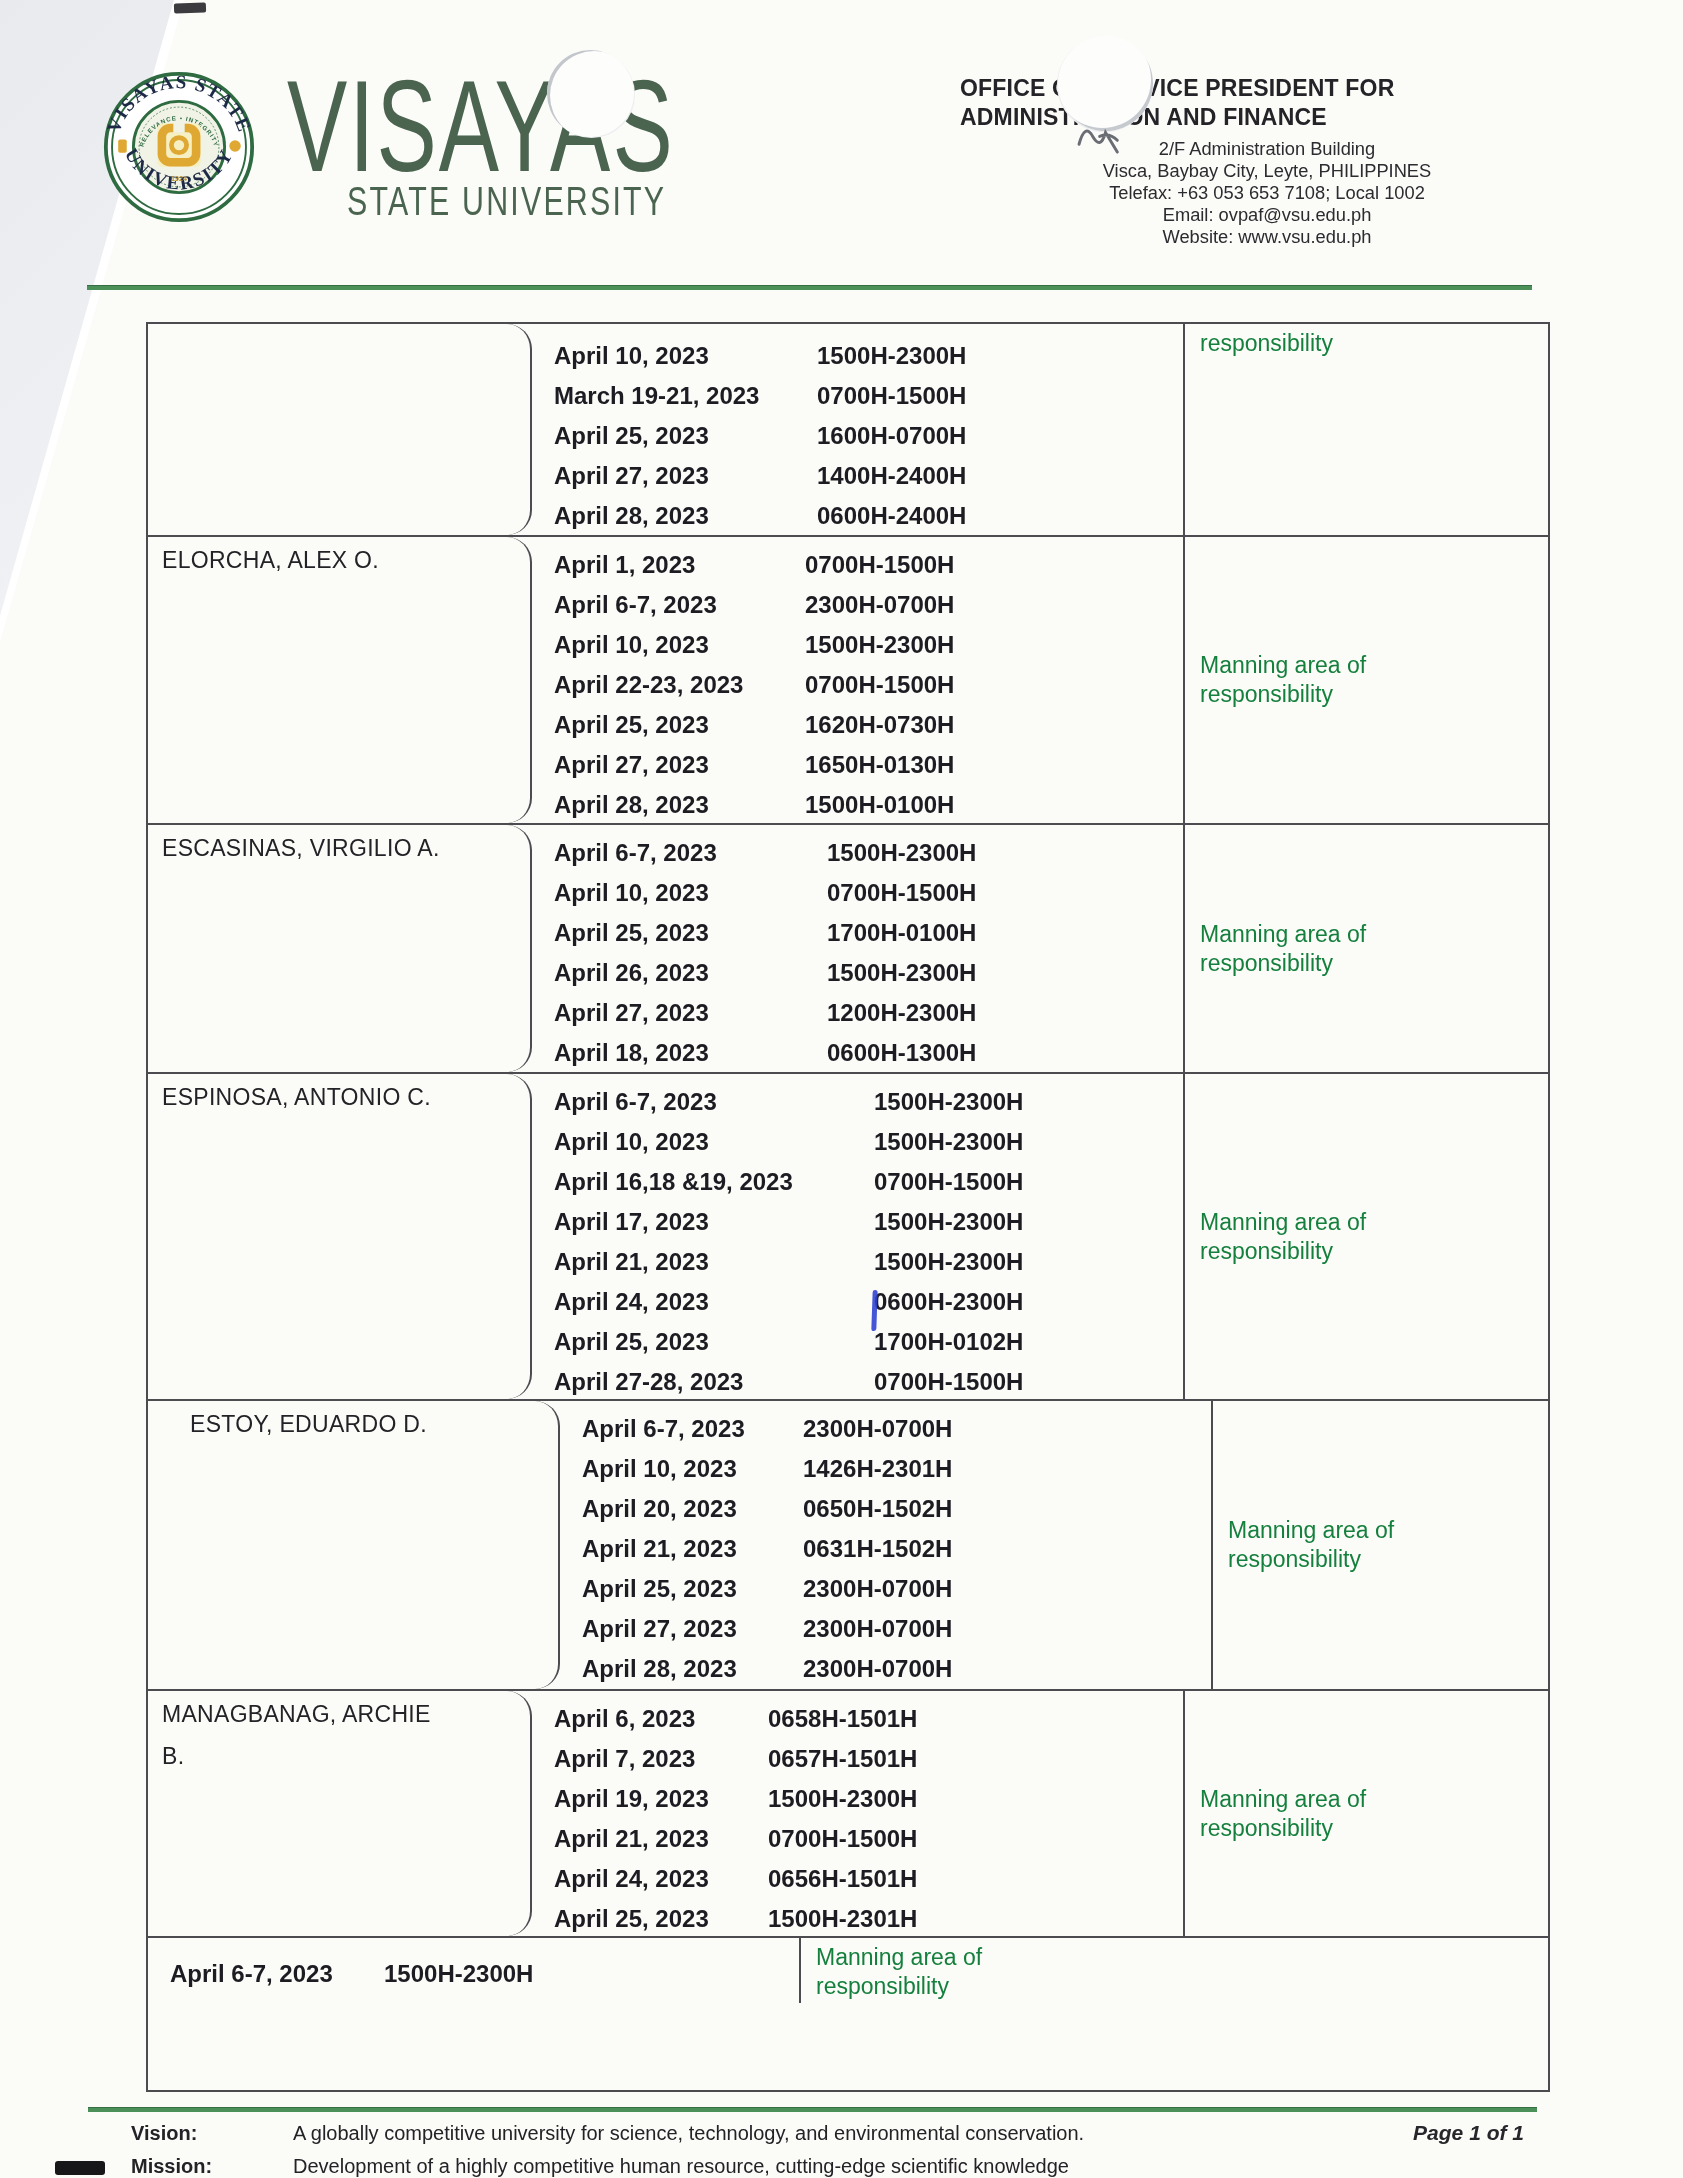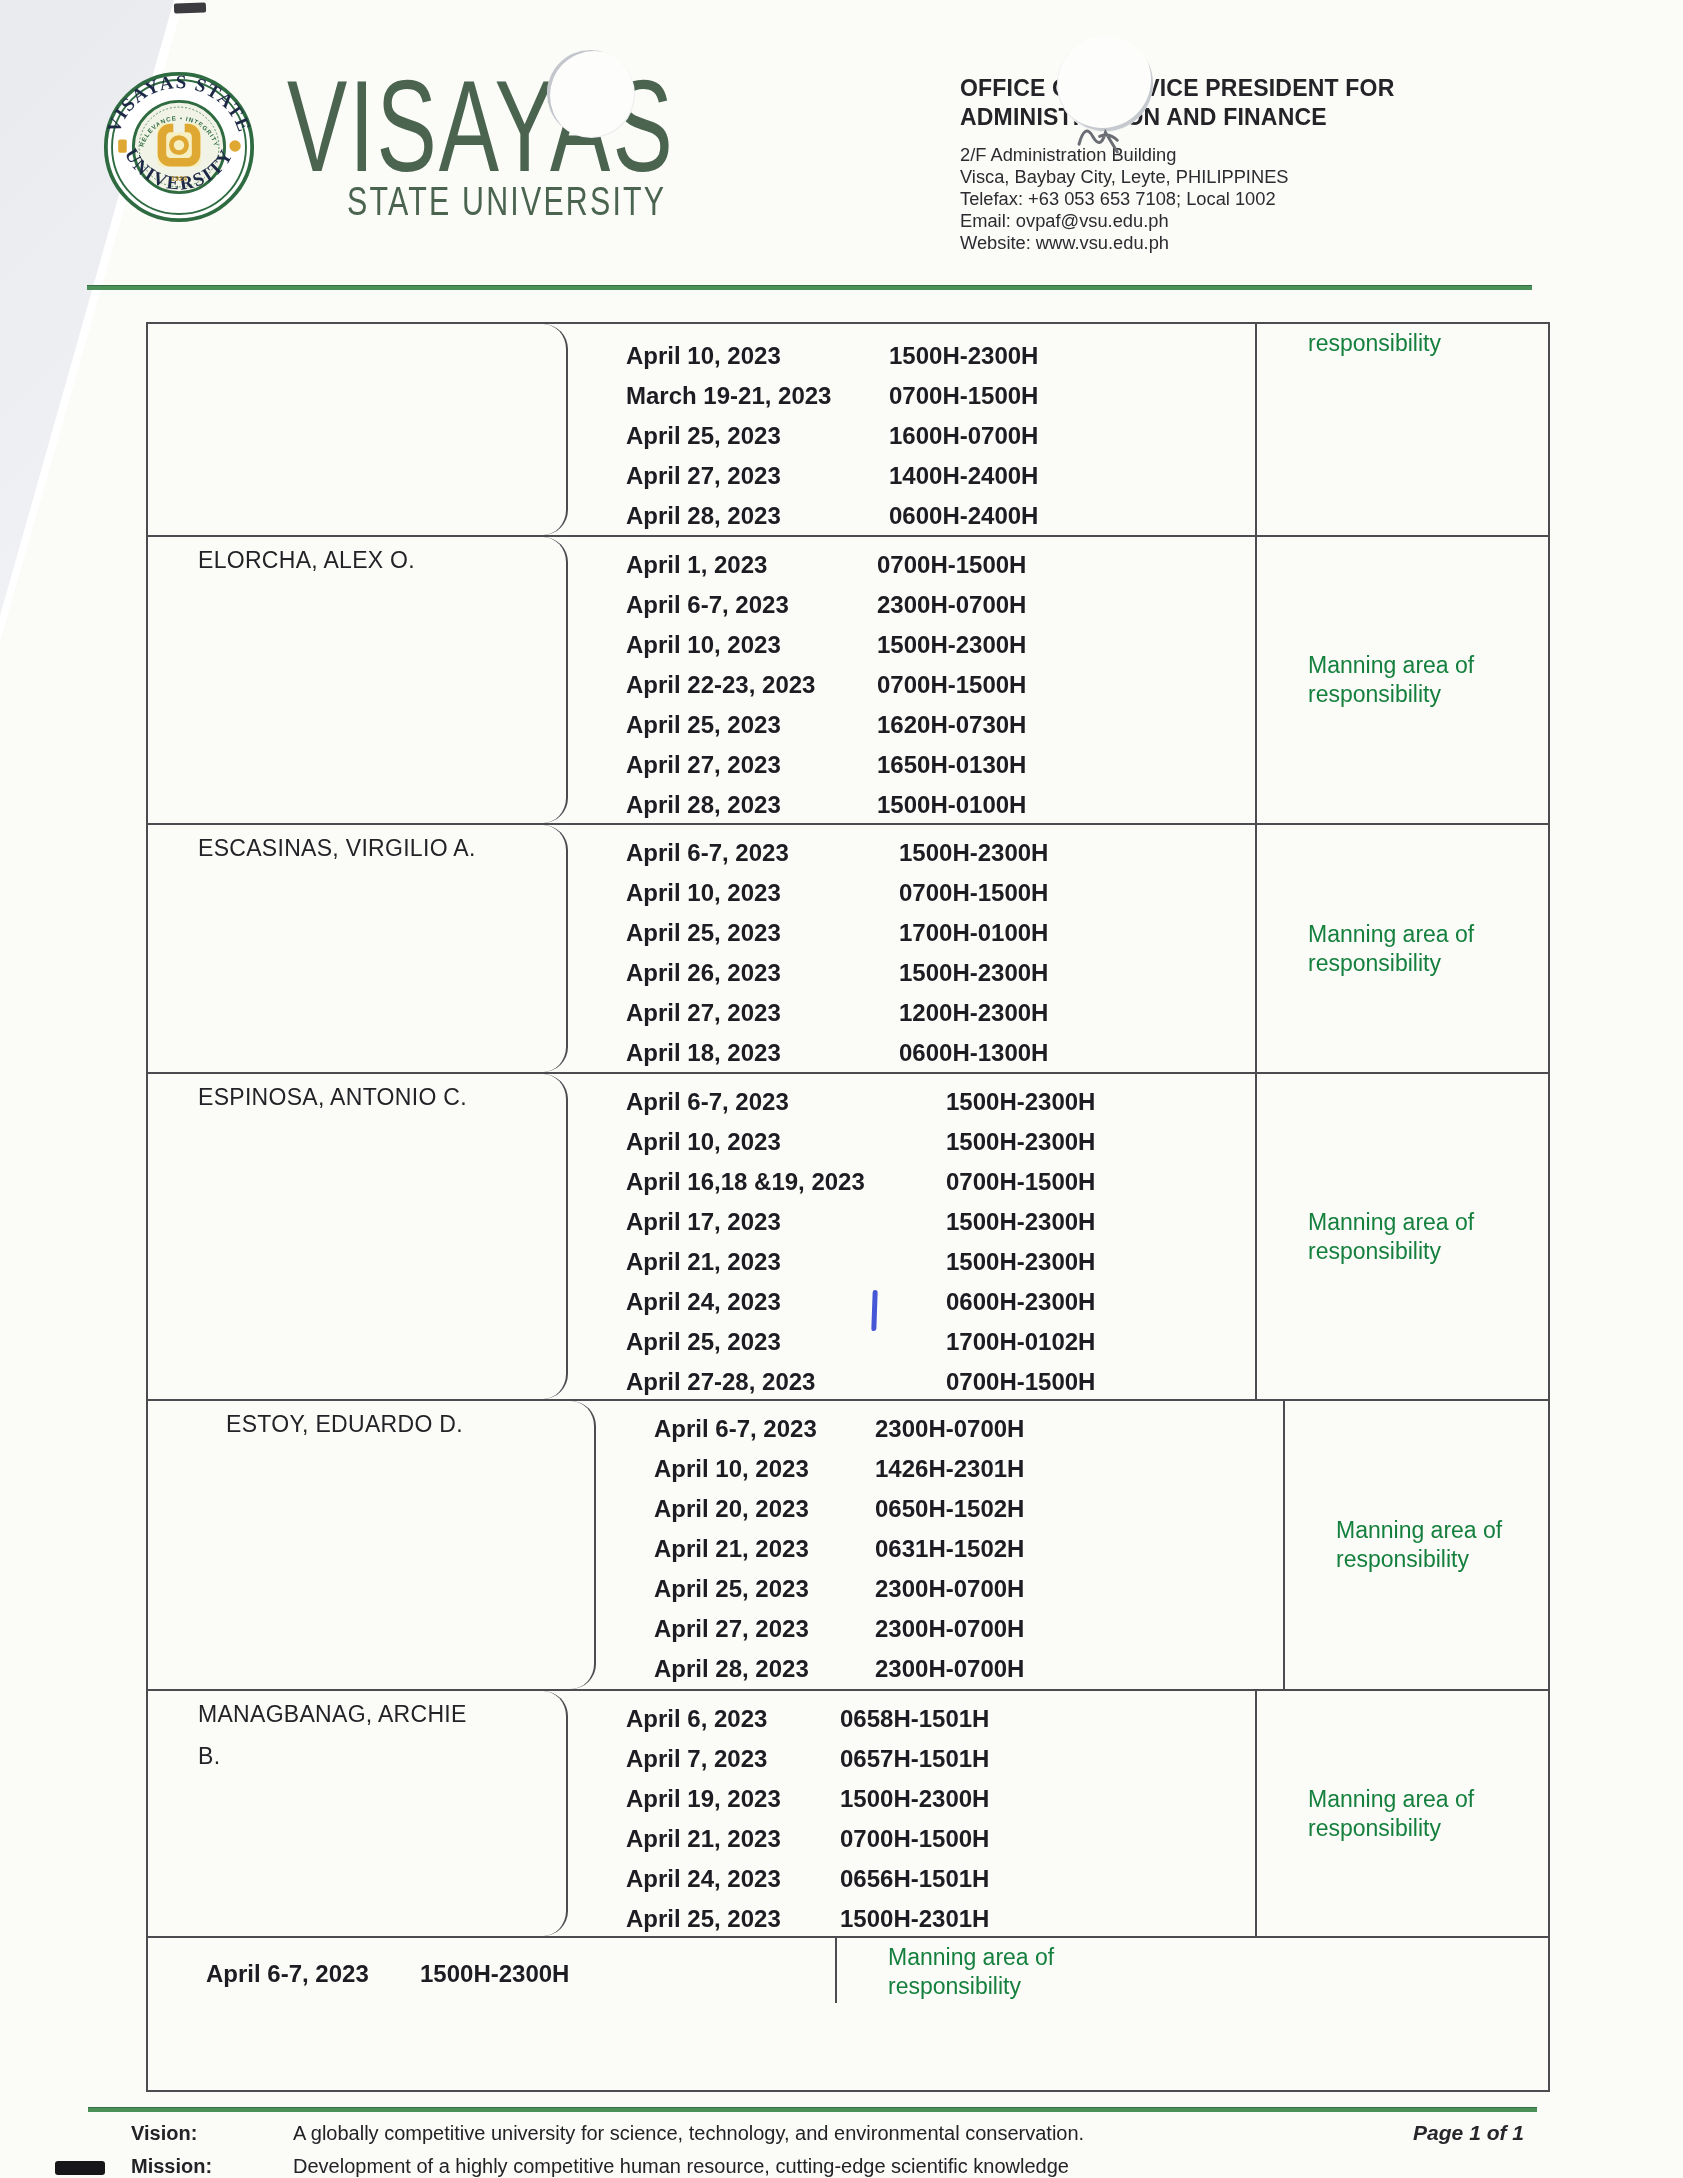--- a/index.html
+++ b/index.html
@@ -22,36 +22,36 @@
   .pen-mark{position:absolute;left:872px;top:1290px;width:5px;height:41px;background:#2b3fd0;
         border-radius:3px;transform:rotate(2deg);opacity:.88;z-index:20;}
   
   .seal{position:absolute;left:103px;top:71px;width:152px;height:152px;}
   .wordmark{position:absolute;left:287px;top:77px;font-size:129px;line-height:99px;font-weight:400;
         color:#4a644f;letter-spacing:3px;transform:scaleX(.70);transform-origin:left top;white-space:nowrap;}
   .wordmark-sub{position:absolute;left:347px;top:178px;font-size:41px;font-weight:400;color:#4a644f;
         letter-spacing:3px;transform:scaleX(.74);transform-origin:left top;white-space:nowrap;}
   .office{position:absolute;left:960px;top:74px;width:614px;}
   .office .title{font-size:23px;font-weight:700;color:#242428;line-height:29px;letter-spacing:0.2px;}
-  .office .addr{font-size:18.3px;font-weight:500;color:#2b2b30;line-height:22px;margin-top:12px;}
+  .office .addr{font-size:18.3px;font-weight:500;color:#2b2b30;line-height:22px;margin-top:6px;text-align:center;}
   .rule{position:absolute;left:87px;top:285px;width:1445px;height:4px;background:#4b9059;
         border-top:1px solid #356e43;}
   
   .sched-table{position:absolute;left:146px;top:322px;width:1404px;height:1770px;
         border:2px solid #4b4b50;box-sizing:border-box;z-index:5;}
   .block{display:flex;box-sizing:border-box;overflow:hidden;}
   .block + .block{border-top:2px solid #4b4b50;}
   .block:nth-child(1){height:211px;}
   .block:nth-child(2){height:288px;}
   .block:nth-child(3){height:249px;}
   .block:nth-child(4){height:327px;}
   .block:nth-child(5){height:290px;padding-left:28px;}
   .block:nth-child(6){height:247px;}
   .block:nth-child(7){height:67px;}
-  .cell{box-sizing:border-box;overflow:hidden;margin-left:36px;}
+  .cell{box-sizing:border-box;overflow:hidden;}
   .cell.name{width:384px;border-right:2px solid #4b4b50;padding:2px 12px 0 14px;border-radius:25px;}
   .cell.name .nm{display:inline-block;width:287px;font-size:23px;line-height:42px;color:#232327;letter-spacing:0.3px;}
   .cell.sched{width:653px;border-right:2px solid #4b4b50;padding-top:8px;position:relative;}
   .block:nth-child(1) .cell.sched{padding-top:12px;}
   .block:nth-child(7) .cell.sched{padding-top:16px;}
   .srow{position:relative;height:40px;line-height:40px;font-size:24px;font-weight:700;color:#1c1c22;}
   .srow .date{position:absolute;left:22px;white-space:nowrap;}
   .srow .time{position:absolute;white-space:nowrap;}
   .block:nth-child(1) .srow .time{left:285px;}
   .block:nth-child(2) .srow .time{left:273px;}

